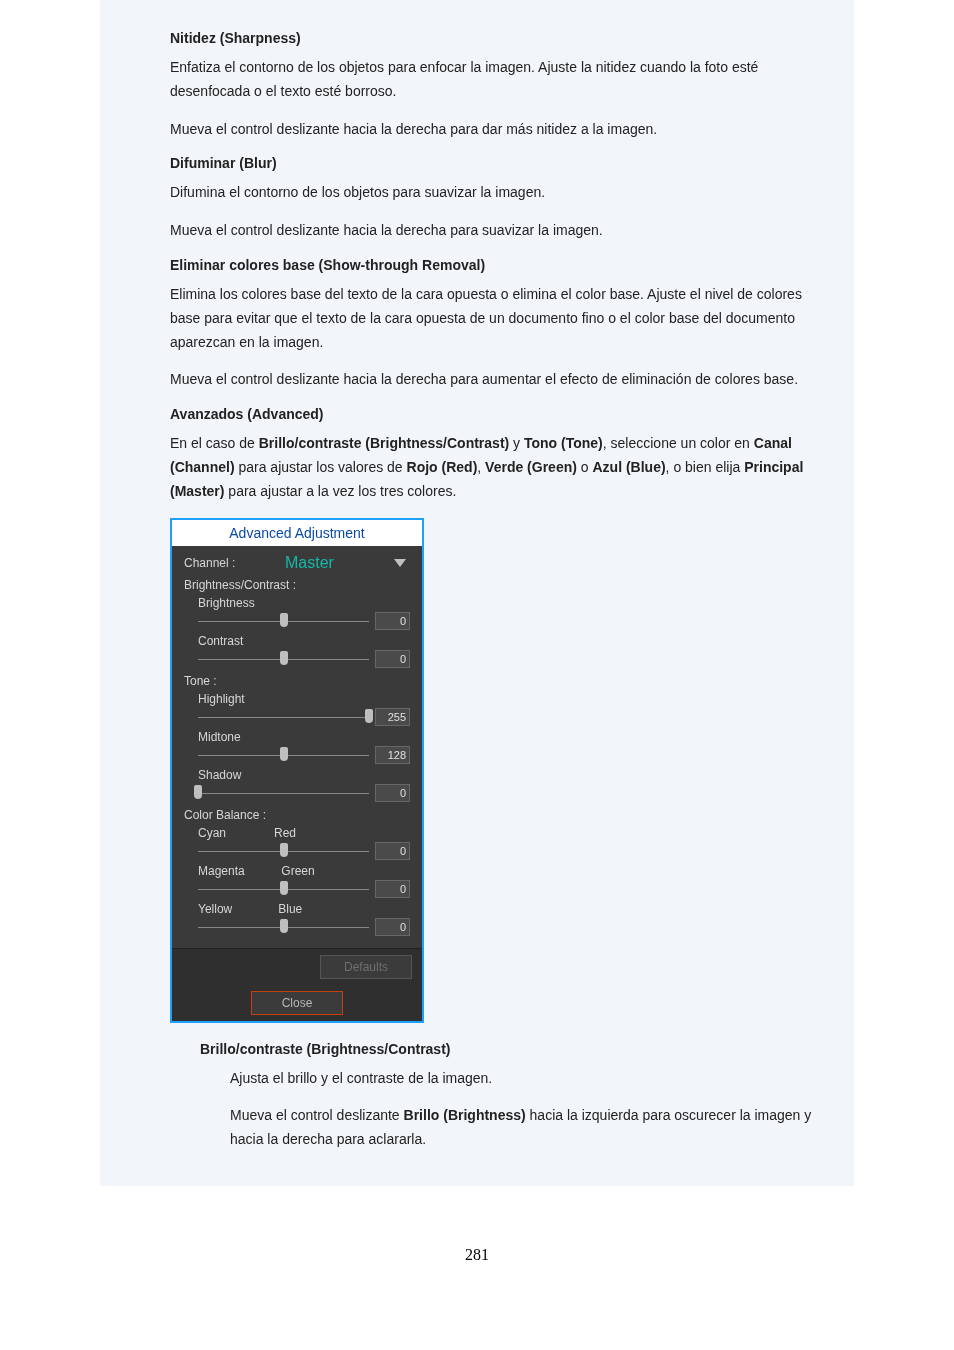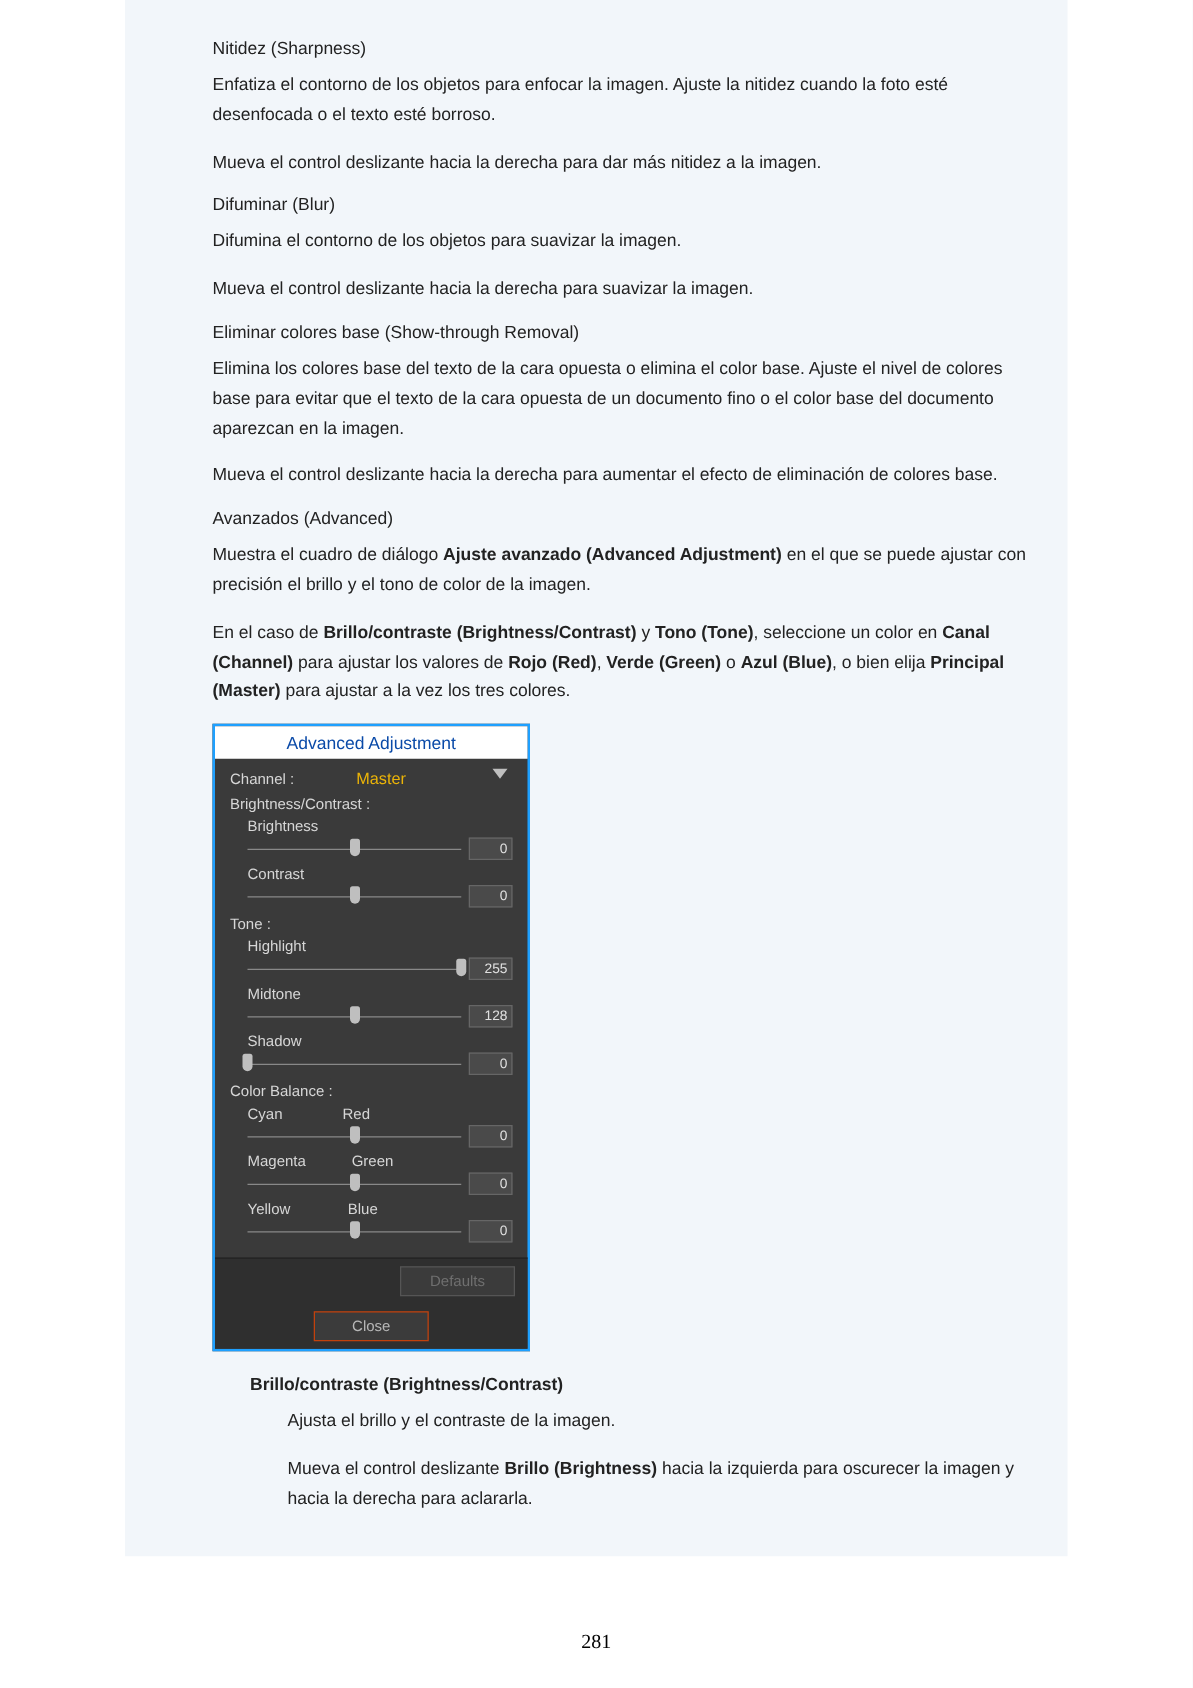--- a/index.html
+++ b/index.html
@@ -12,21 +12,21 @@
     width: 954px;
     background: #fff;
     padding-bottom: 30px;
   }
   .content-box {
     background: #f2f6fa;
     margin: 0 100px;
     padding: 30px 30px 20px 30px;
   }
   .section-title {
-    font-weight: normal;
+    font-weight: bold;
     font-size: 14px;
     color: #222;
     margin: 0 0 10px 0;
     padding-left: 40px;
   }
   .section-title.first { margin-top: 0; }
   .para {
     font-size: 14px;
     color: #222;
     line-height: 1.7;
@@ -84,25 +84,25 @@
     gap: 31px;
   }
   .row .label {
     flex: 0 0 70px;
     color: #d6d6d6;
     font-size: 12px;
   }
   .channel-select {
     flex: 1;
     display: flex;
-    align-items: flex-start;
+    align-items: center;
     justify-content: space-between;
-    color: #eab308;
+    color: #14b8a6;
     padding-right: 4px;
-    font-size: 13px;
+    font-size: 16px;
   }
   .dropdown-arrow {
     width: 0; height: 0;
     border-left: 6px solid transparent;
     border-right: 6px solid transparent;
     border-top: 8px solid #bfbfbf;
     margin-left: 6px;
   }
   .group-label {
     font-size: 12px;
@@ -197,23 +197,20 @@
     <div class="section-title">Difuminar (Blur)</div>
     <p class="para">Difumina el contorno de los objetos para suavizar la imagen.</p>
     <p class="para">Mueva el control deslizante hacia la derecha para suavizar la imagen.</p>
 
     <div class="section-title">Eliminar colores base (Show-through Removal)</div>
     <p class="para">Elimina los colores base del texto de la cara opuesta o elimina el color base. Ajuste el nivel de colores base para evitar que el texto de la cara opuesta de un documento fino o el color base del documento aparezcan en la imagen.</p>
     <p class="para">Mueva el control deslizante hacia la derecha para aumentar el efecto de eliminación de colores base.</p>
 
     <div class="section-title">Avanzados (Advanced)</div>
     <p class="para">
-      <span>Muestra el cuadro de diálogo </span><span class="bold">Ajuste avanzado (Advanced Adjustment)</span><span> en el que se puede ajustar con precisión el brillo y el tono de color de la imagen.</span>
-    </p>
-    <p class="para">
       <span>En el caso de </span><span class="bold">Brillo/contraste (Brightness/Contrast)</span><span> y </span><span class="bold">Tono (Tone)</span><span>, seleccione un color en </span><span class="bold">Canal (Channel)</span><span> para ajustar los valores de </span><span class="bold">Rojo (Red)</span><span>, </span><span class="bold">Verde (Green)</span><span> o </span><span class="bold">Azul (Blue)</span><span>, o bien elija </span><span class="bold">Principal (Master)</span><span> para ajustar a la vez los tres colores.</span>
     </p>
 
     <div class="panel-wrap">
       <div class="panel">
         <div class="panel-header">Advanced Adjustment</div>
         <div class="panel-body">
 
           <div class="row">
             <div class="label">Channel :</div>

